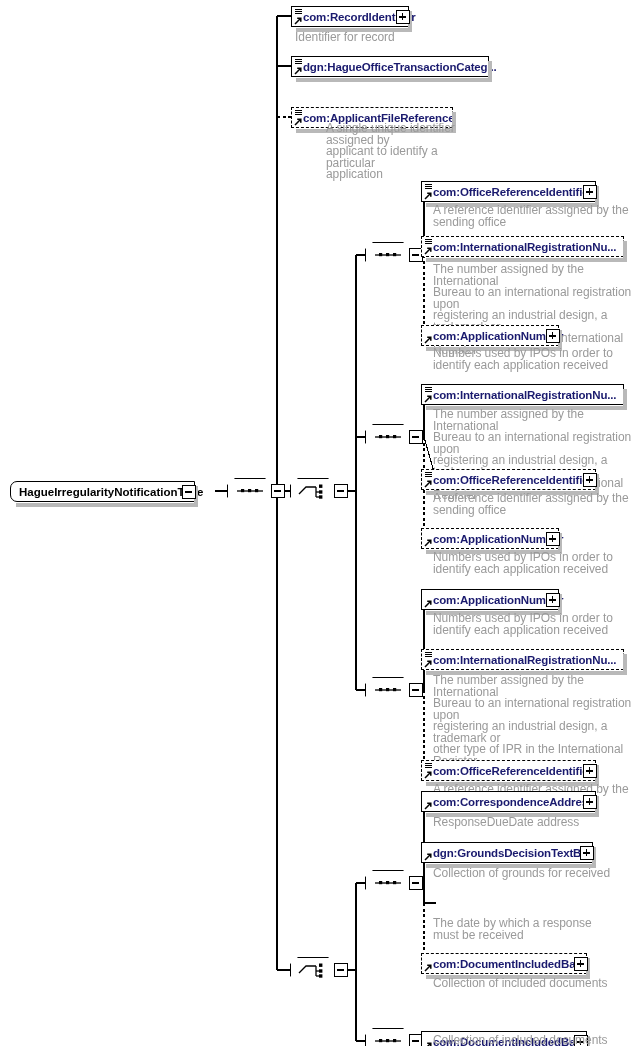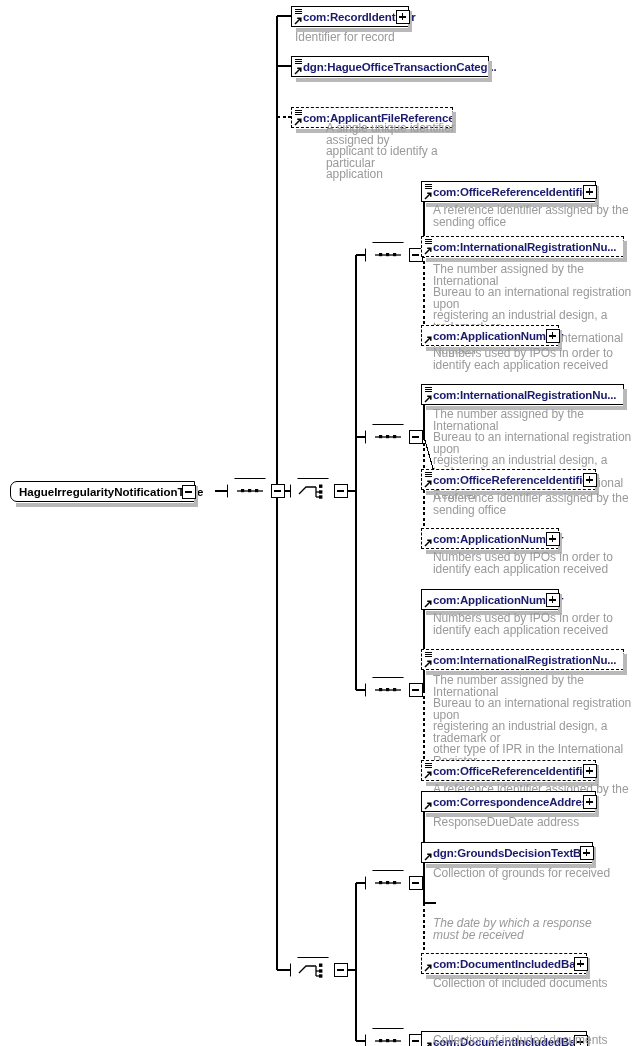--- a/index.html
+++ b/index.html
@@ -483,21 +483,21 @@
     <span class="shadow"></span>
     <span class="shadow-r"></span>
     <svg class="arrowglyph" viewBox="0 0 8 8">
         <path d="M1 7 L6.2 1.8 M3.2 1.3 L6.8 1.3 L6.8 4.8" stroke="#000" stroke-width="1.5" fill="none"></path>
       </svg>
     <span class="label">dgn:GroundsDecisionTextBag</span>
     <span class="plus"></span>
   </div>
   <div class="ann" style="left:433px;top:868px;width:200px;">Collection of grounds for received</div>
 
-  <div class="ann" style="left:433px;top:918px;width:200px;font-style:italic;">The date by which a response
+  <div class="ann" style="left:433px;top:918px;width:200px;">The date by which a response
 must be received</div>
 
   <div class="node dashed" style="left:421px;top:953px;width:166px;">
     <span class="shadow"></span>
     <span class="shadow-r"></span>
     <svg class="arrowglyph" viewBox="0 0 8 8">
         <path d="M1 7 L6.2 1.8 M3.2 1.3 L6.8 1.3 L6.8 4.8" stroke="#000" stroke-width="1.5" fill="none"></path>
       </svg>
     <span class="label">com:DocumentIncludedBag</span>
     <span class="plus"></span>

